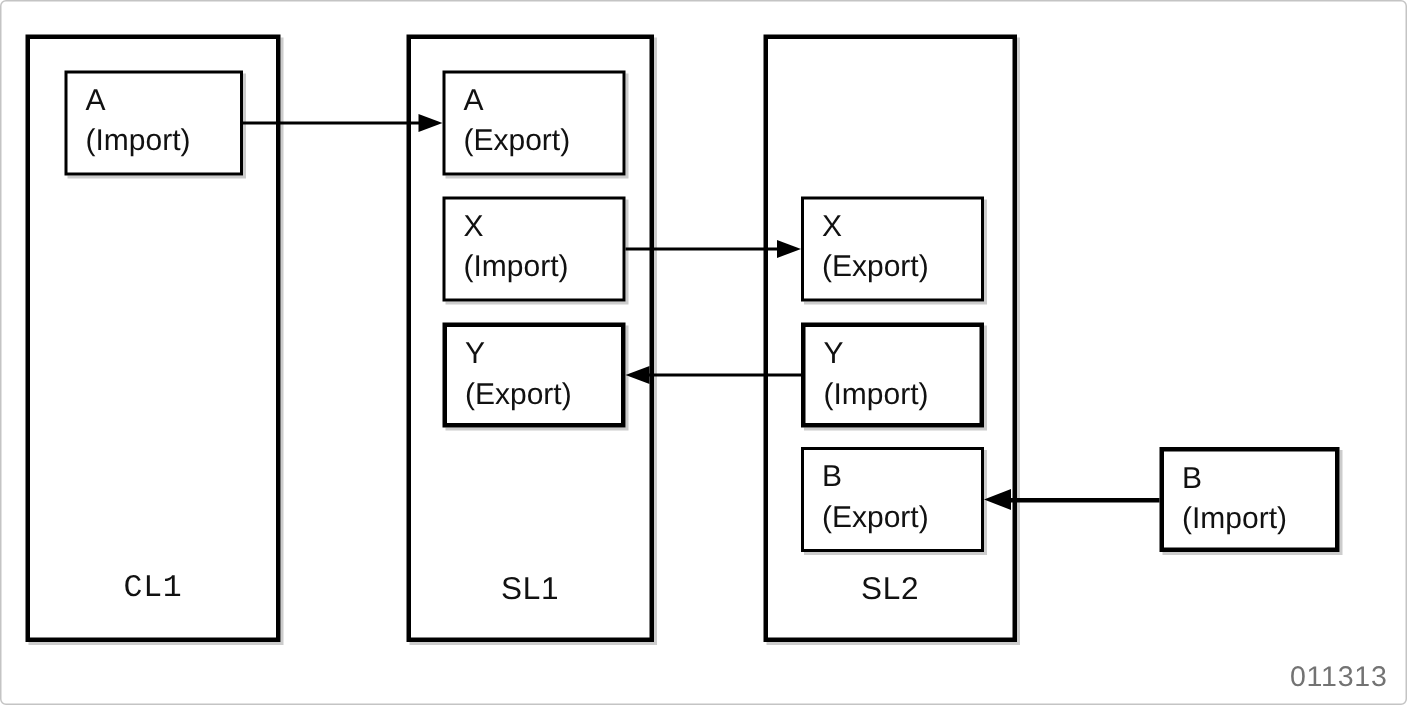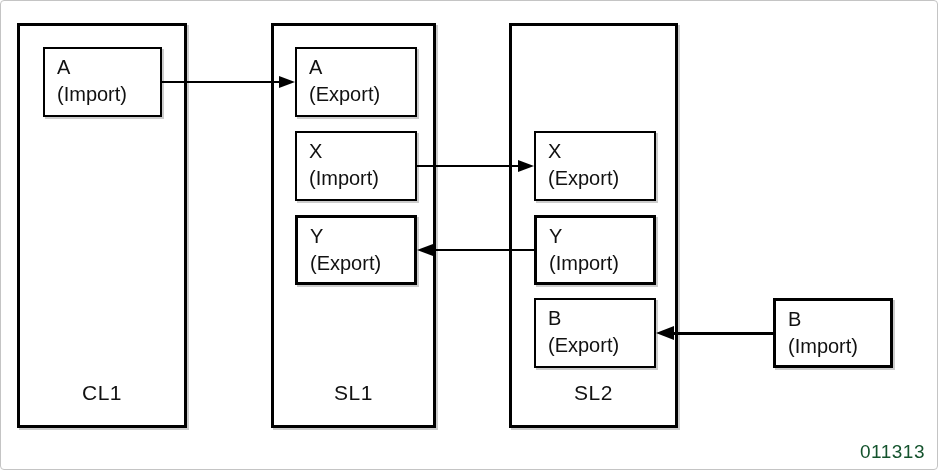--- a/index.html
+++ b/index.html
@@ -23,21 +23,21 @@
   
   .container-box {
     position: absolute;
     top: 22px;
     height: 405px;
     box-sizing: border-box;
     border: 3px solid #000000;
     background: #ffffff;
     box-shadow: 2px 2px 0 #cccccc;
   }
-  #box-cl1 { left: 16px;  width: 170px; }
+  #box-cl1 { left: 16px;  width: 170px; font-family: Liberation Mono, monospace; }
   #box-sl1 { left: 270px; width: 165px; }
   #box-sl2 { left: 508px; width: 169px; }
   #box-cl2 { left: 750px; width: 166px; }
 
   .container-label {
     position: absolute;
     left: 0; right: 0;
     bottom: 20px;
     text-align: center;
     font-size: 21px;
@@ -103,21 +103,21 @@
   #arrow-b-head { left: 655px; top: 325px; }
   #arrow-b-line { left: 671px; top: 331px; width: 101px; }
 
   
   .figure-number {
     position: absolute;
     right: 12px;
     bottom: 6px;
     font-size: 19px;
     letter-spacing: 0.5px;
-    color: #14532d;
+    color: #737373;
   }
 </style>
 </head>
 <body>
 
 <div class="frame">
 
   <div class="container-box" id="box-cl1">
     <div class="container-label">CL1</div>
   </div>

